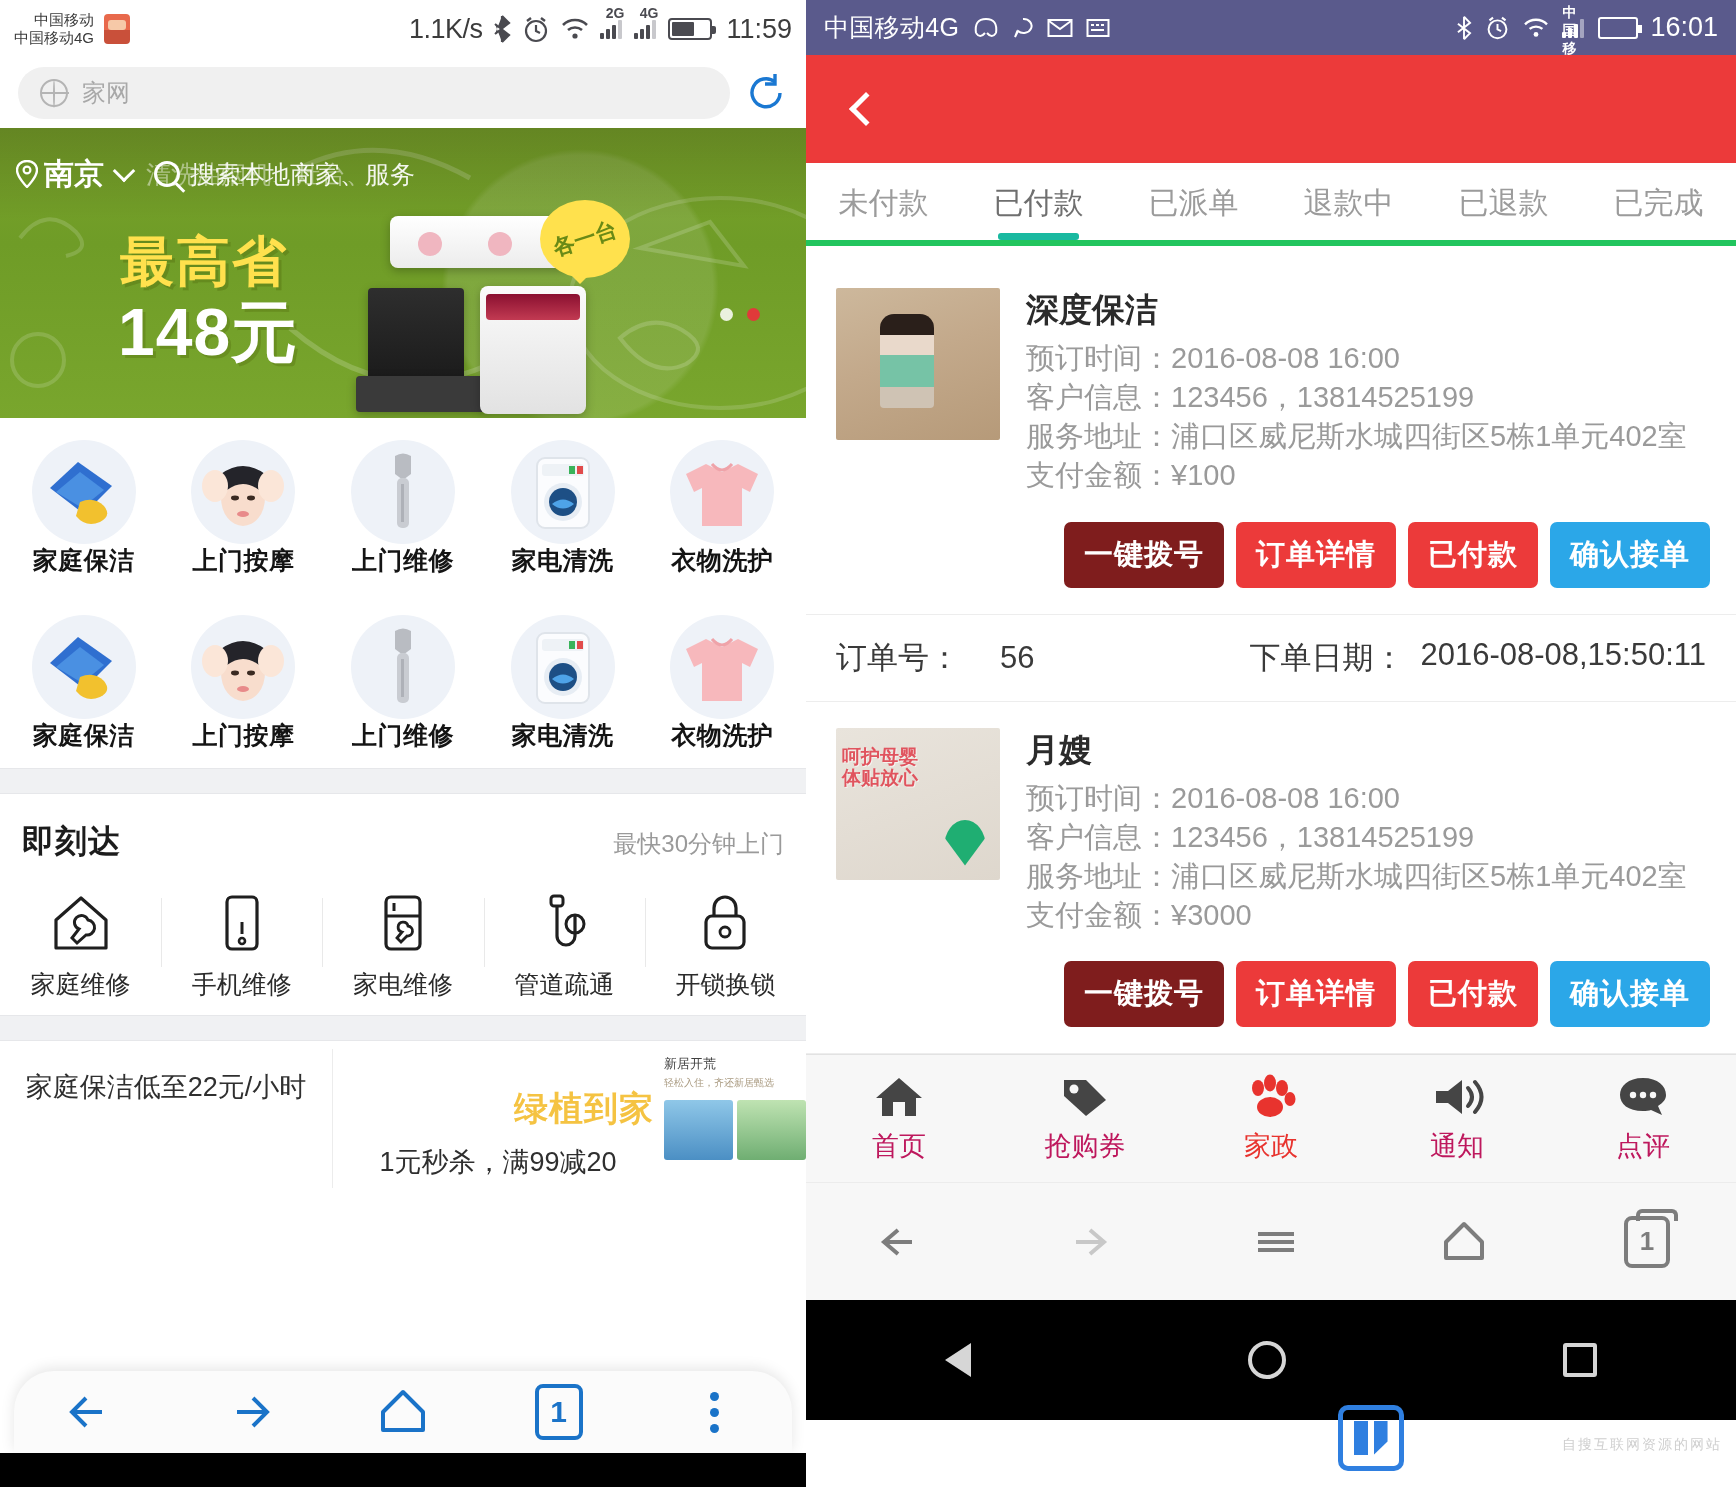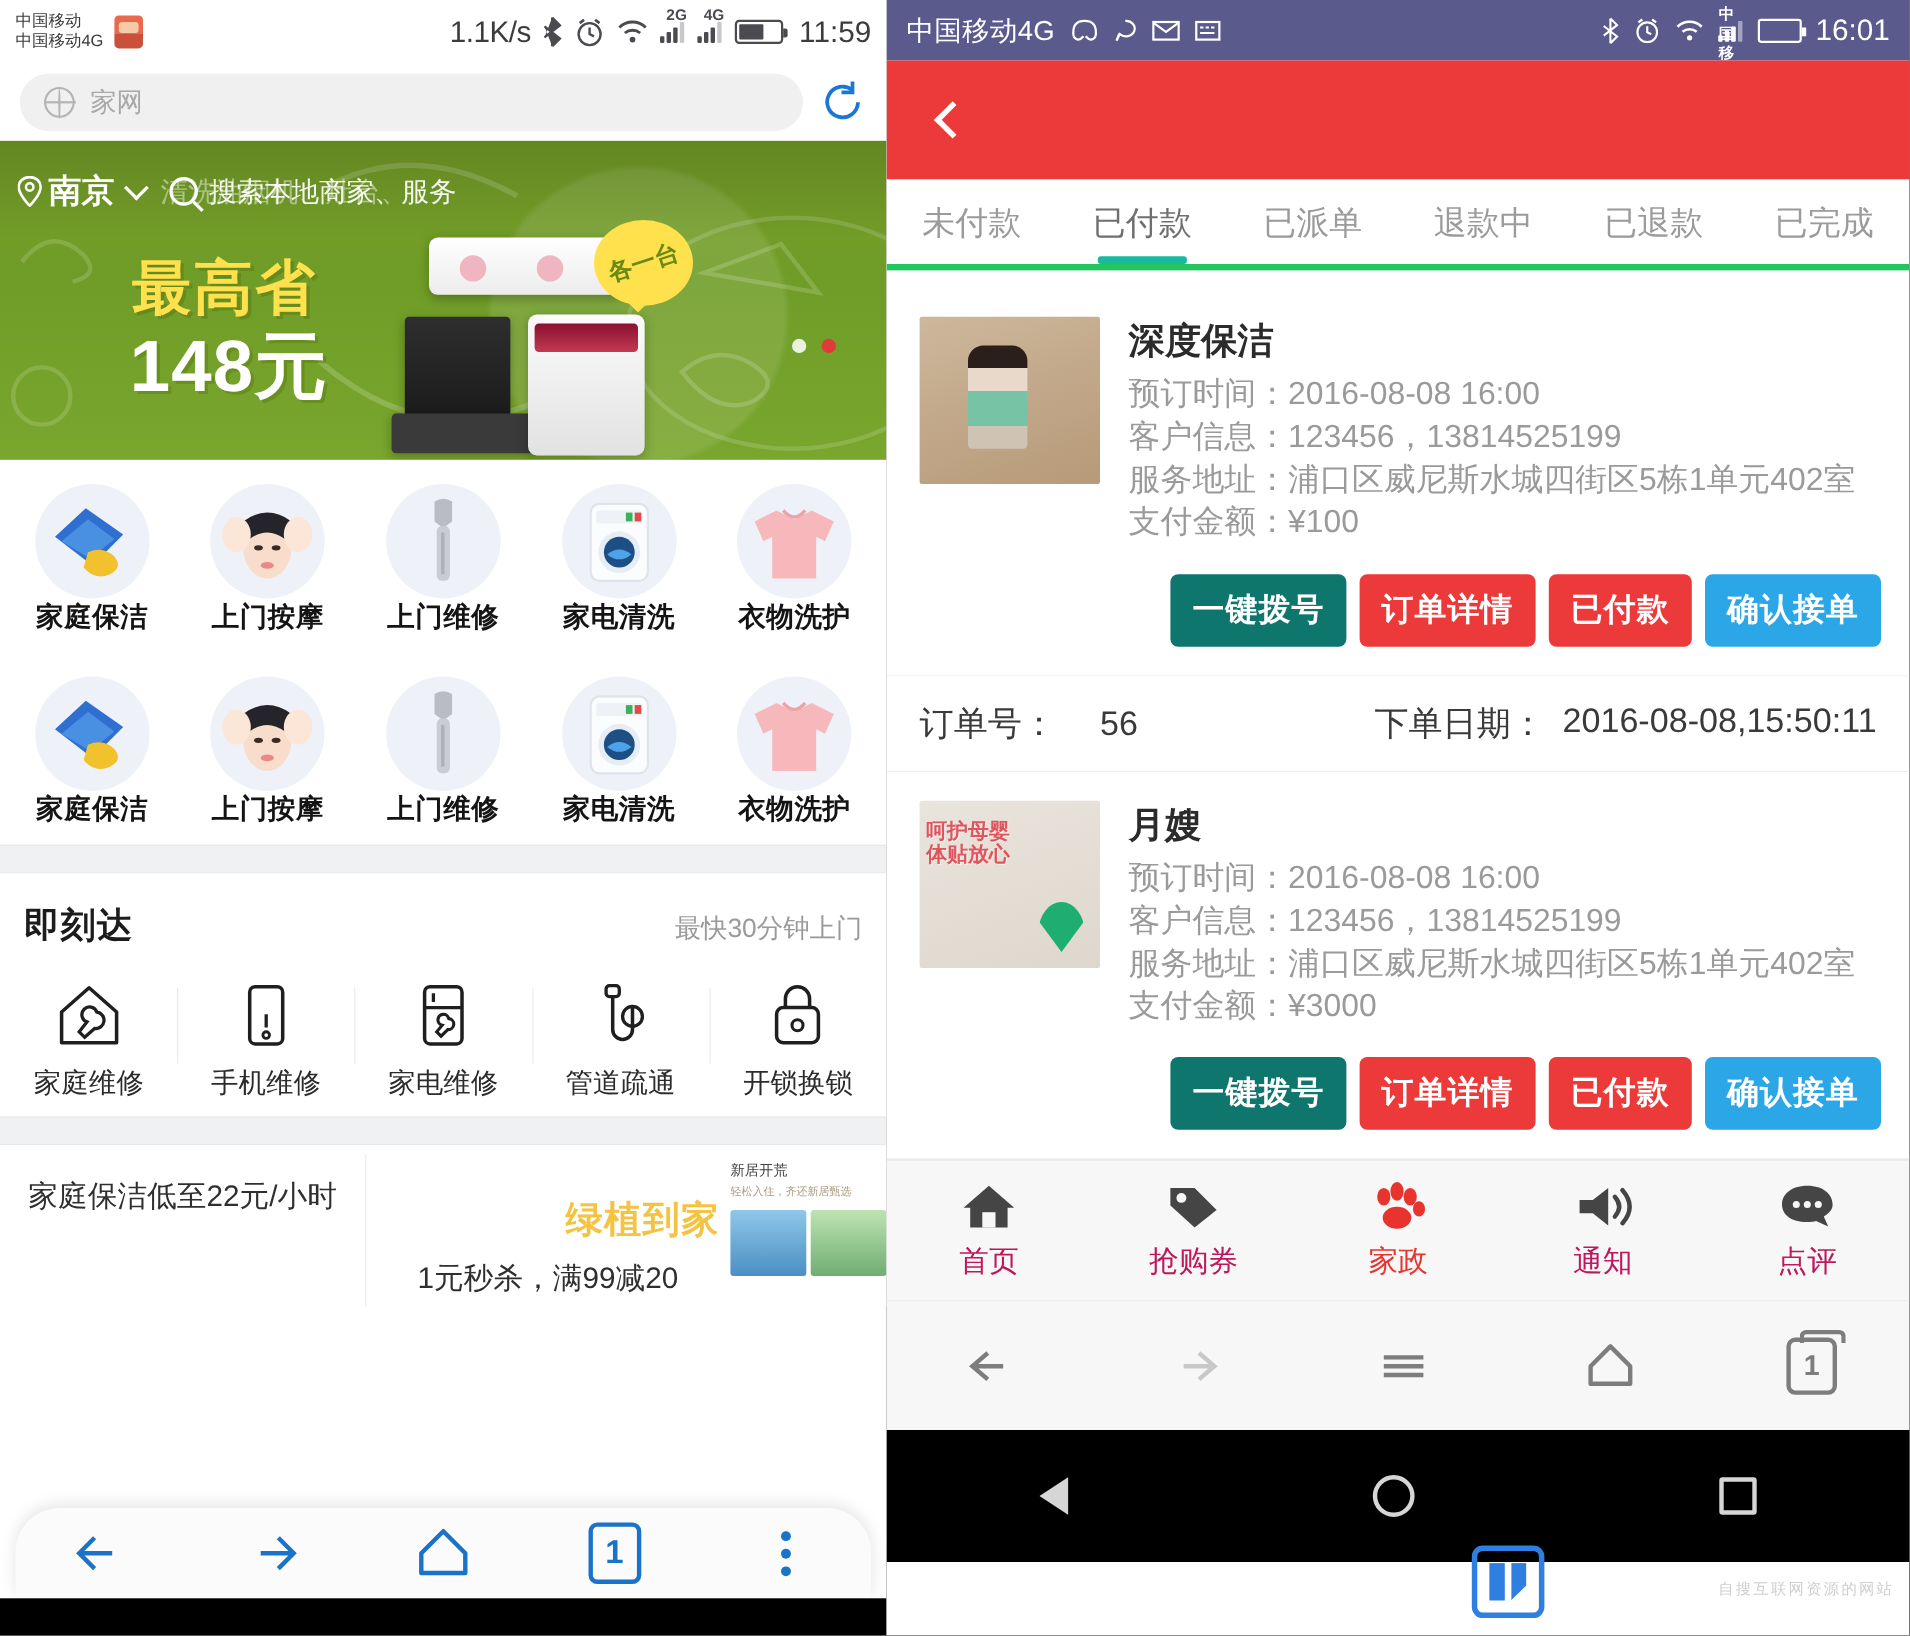--- a/index.html
+++ b/index.html
@@ -8,21 +8,21 @@
     font-family: "Liberation Sans", "DejaVu Sans", sans-serif;
     background: #000; overflow: hidden;
   }
   .stage { position: relative; width: 1736px; height: 1487px; display: flex; }
 
   
   .left { position: relative; width: 806px; height: 1487px; background: #fff; overflow: hidden; }
 
   .l-status { height: 58px; background: #fff; display: flex; align-items: center; padding: 0 14px; position: relative; }
   .carrier { font-size: 15px; line-height: 1.18; color: #3a3a3a; white-space: nowrap; }
-  .carrier span { display: block; }
+  .carrier span { display: block; text-align: right; }
   .emoji-badge { width: 26px; height: 30px; margin-left: 10px; border-radius: 4px;
      background: linear-gradient(#e8694c 0 55%, #c9503a 55% 100%); position: relative; }
   .emoji-badge:after { content:""; position:absolute; left:4px; top:6px; width:18px; height:10px;
      background:#f6c9a8; border-radius:3px; }
   .l-status-right { margin-left:auto; display:flex; align-items:center; gap:10px; }
   .netspeed { font-size: 27px; color:#3c3c3c; font-weight:400; letter-spacing:-.5px;}
   .ico { fill:#4a4a50; }
   .bars { display:flex; align-items:flex-end; gap:2px; height:20px; position:relative; }
   .bars i { display:block; width:4px; background:#4a4a50; border-radius:1px; }
   .bars i:nth-child(1){height:6px;} .bars i:nth-child(2){height:10px;}
@@ -152,21 +152,21 @@
   .thumb-nanny:after{content:"";position:absolute;right:14px;bottom:14px;width:42px;height:46px;background:#1fae72;
      border-radius:50% 50% 50% 50%/60% 60% 40% 40%; clip-path:polygon(50% 100%,0 38%,0 0,100% 0,100% 38%);}
   .thumb-nanny .tn-txt{position:absolute;left:6px;top:18px;color:#e0545e;font-size:19px;font-weight:800;line-height:1.15;
      text-shadow:1px 1px 0 rgba(255,255,255,.6);}
   .order-info{ flex:1; min-width:0;}
   .order-name{ font-size:33px; font-weight:700; color:#2b2b2b; margin-bottom:6px;}
   .order-row{ font-size:29px; color:#9a9a9a; line-height:1.35; white-space:nowrap;}
   .order-row.wrap{ white-space:normal;}
   .order-btns{ display:flex; justify-content:flex-end; gap:12px; padding:16px 26px 26px;}
   .obtn{ padding:13px 20px; border-radius:7px; color:#fff; font-size:29px; font-weight:600; letter-spacing:1px; border:none;}
-  .b-teal{ background:#0f766e;} .b-red{ background:#ec3a3a;} .b-blue{ background:#2ba7e8;}
+  .b-teal{ background:#7f1d1d;} .b-red{ background:#ec3a3a;} .b-blue{ background:#2ba7e8;}
 
   .order-meta{ display:flex; align-items:center; padding:22px 30px; background:#fff; border-bottom:1px solid #ededed; gap:40px;}
   .meta-k{ font-size:31px; color:#3a3a3a;}
   .meta-v{ font-size:31px; color:#3a3a3a;}
   .meta-right{ margin-left:auto; display:flex; gap:16px;}
 
   .r-tabbar{ height:128px; background:#f7f7f7; border-top:1px solid #e2e2e2; display:flex; align-items:center;}
   .rt-item{ flex:1; display:flex; flex-direction:column; align-items:center; gap:8px;}
   .rt-label{ font-size:27px; color:#be185d;}
   .rt-item.active .rt-label{ color:#e8332e;}

